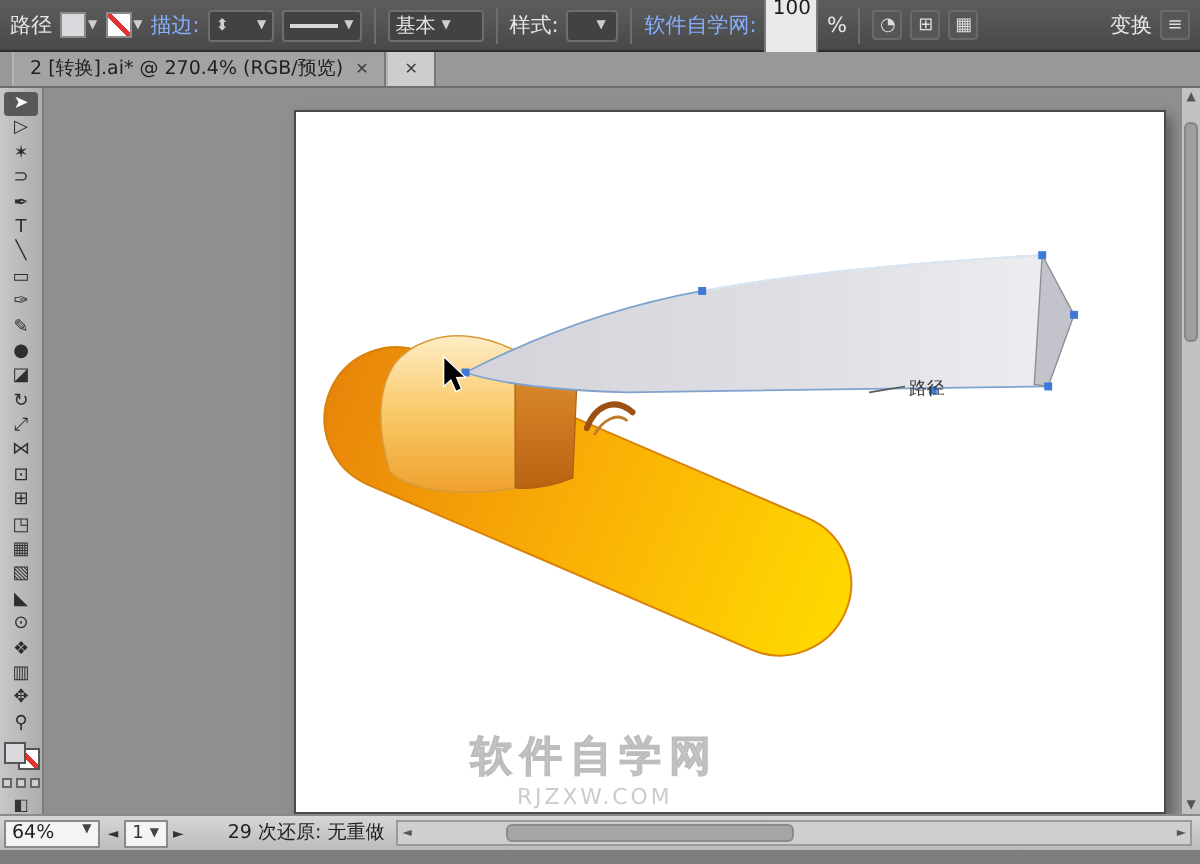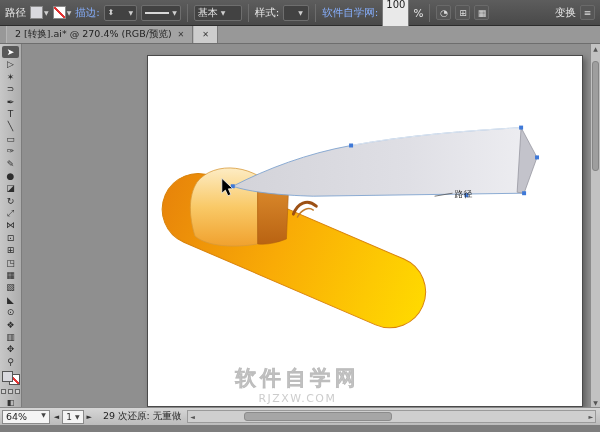--- a/index.html
+++ b/index.html
@@ -70,21 +70,21 @@
   .status-bar{position:absolute;left:0;top:407px;width:600px;height:18px;
     background:linear-gradient(#d6d6d6,#bcbcbc);border-top:1px solid #8a8a8a;
     display:flex;align-items:center;gap:4px;padding:0 2px;font-size:9.5px;color:#1e1e1e}
   .zoom-box{height:14px;background:#f4f4f4;border:1px solid #8a8a8a;display:flex;align-items:flex-start;
     gap:14px;padding:0 3px;min-width:40px;cursor:pointer}
   .zb-dd{font-size:6px;color:#444}
   .nav{display:flex;align-items:center;gap:3px;font-size:7px;color:#333}
   .nav-btn{cursor:pointer}
   .ab-box{height:14px;background:#f4f4f4;border:1px solid #8a8a8a;display:flex;align-items:center;
     gap:3px;padding:0 3px;font-size:9px;cursor:pointer}
-  .status-text{margin-left:7px}
+  .status-text{margin-left:18px}
   .hscroll{flex:1;height:13px;display:flex;align-items:center;background:#cfcfcf;border:1px solid #9a9a9a;margin:0 2px}
   .hs-arrow{font-size:6px;color:#555;padding:0 2px;cursor:pointer}
   .hs-track{flex:1;height:100%;position:relative}
   .hs-thumb{position:absolute;left:12%;width:38%;top:1px;bottom:1px;background:#a6a6a6;
     border:1px solid #8b8b8b;border-radius:3px;cursor:pointer}
   .bottom-strip{position:absolute;left:0;top:425px;width:600px;height:7px;background:#7e7e7e}
 </style>
 </head>
 <body>
 

